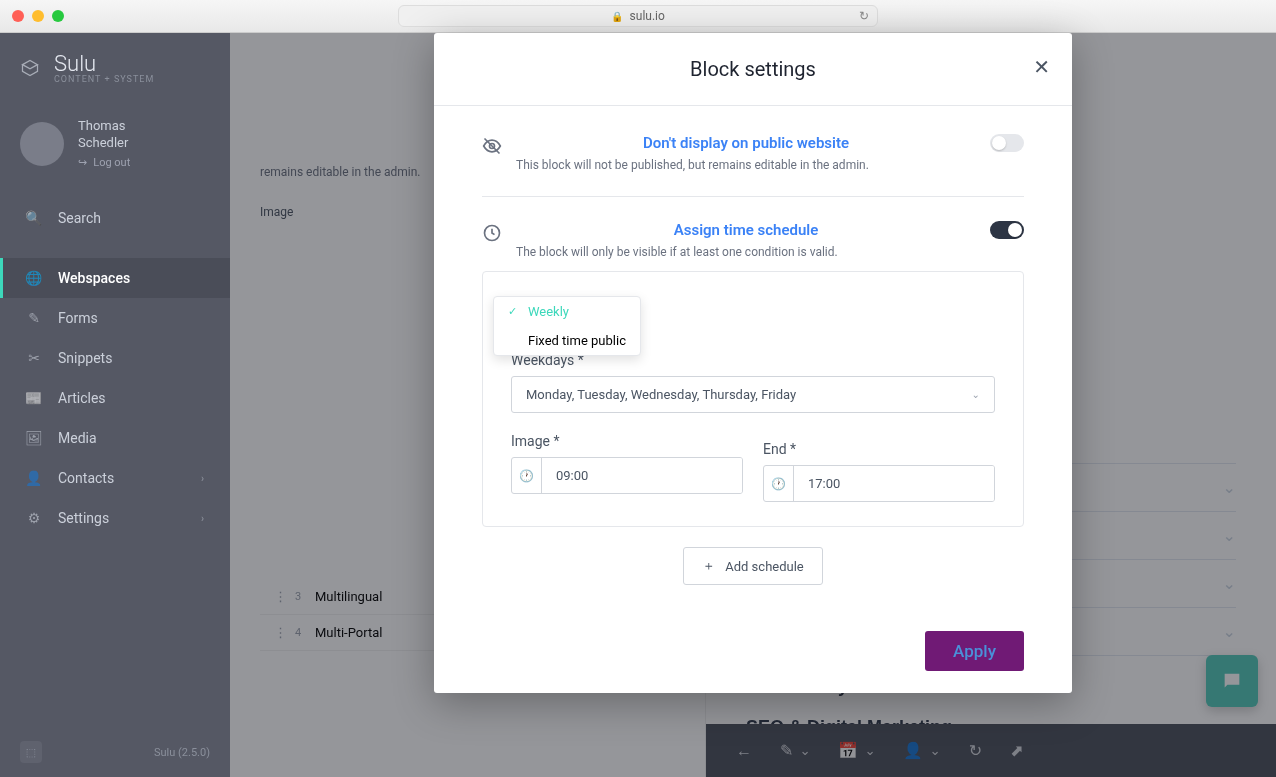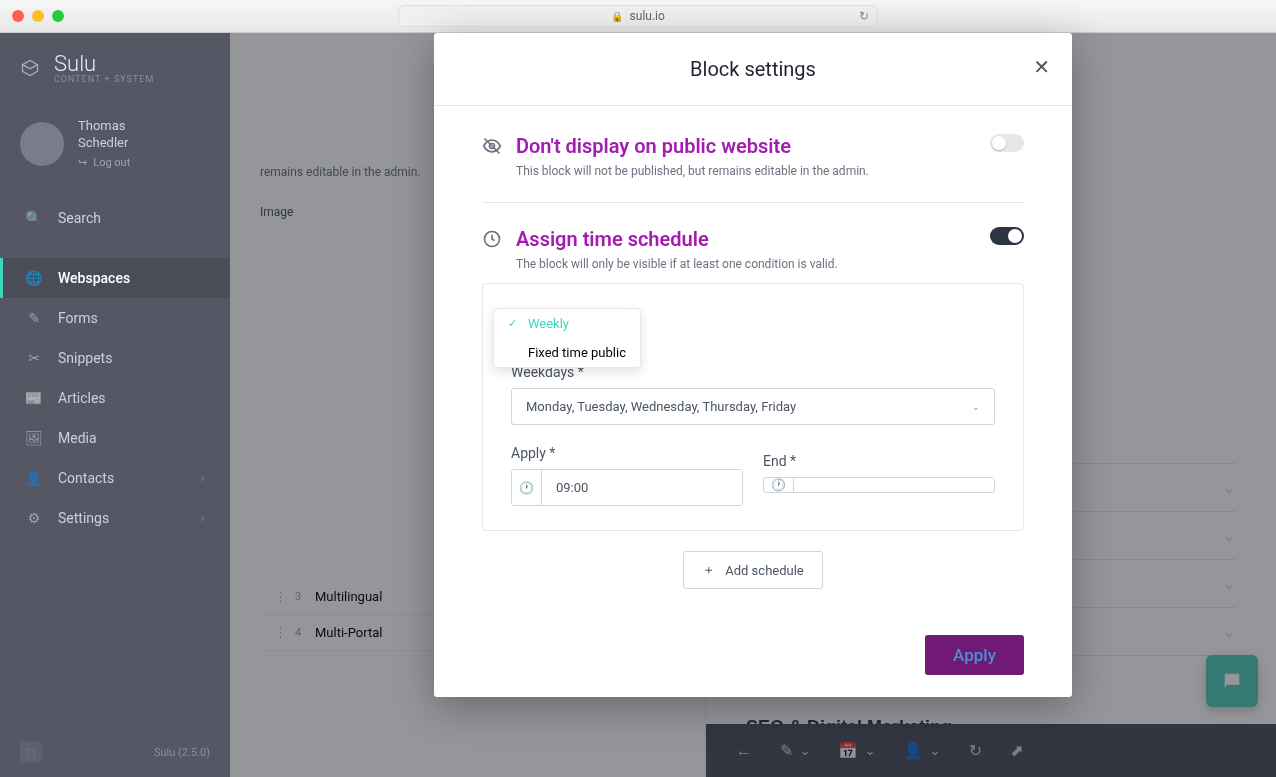--- a/index.html
+++ b/index.html
@@ -75,21 +75,21 @@
     .modal-header { display: flex; align-items: center; justify-content: center; padding: 24px; position: relative; border-bottom: 1px solid #e5e7eb; }
     .modal-title { font-size: 20px; font-weight: 400; color: #1f2430; }
     .modal-close { position: absolute; right: 22px; top: 22px; font-size: 20px; color: #4b5563; cursor: pointer; }
     
     .modal-body { padding: 28px 48px 28px; }
     
     .setting-block { display: flex; align-items: flex-start; gap: 14px; padding-bottom: 24px; }
     .setting-block + .divider { border-top: 1px solid #e5e7eb; margin-bottom: 24px; }
     .setting-icon { width: 20px; flex-shrink: 0; color: #6b7280; margin-top: 2px; }
     .setting-content { flex: 1; }
-    .setting-title { font-size: 20px; font-weight: 600; color: #a21caf; }
+    .setting-title { font-size: 15px; font-weight: 600; color: #3b82f6; text-align: center; }
     .setting-desc { font-size: 12px; color: #6b7280; margin-top: 6px; }
     .toggle { width: 34px; height: 18px; border-radius: 10px; background: #e5e7eb; position: relative; flex-shrink: 0; cursor: pointer; }
     .toggle::after { content: ""; position: absolute; width: 14px; height: 14px; border-radius: 50%; background: #fff; top: 2px; left: 2px; box-shadow: 0 1px 2px rgba(0,0,0,.2); }
     .toggle.on { background: #2d3544; }
     .toggle.on::after { left: auto; right: 2px; }
     
     .schedule-box { border: 1px solid #e5e7eb; border-radius: 4px; padding: 24px 28px; margin-top: 4px; position: relative; }
     .dropdown { position: absolute; top: 24px; left: 10px; background: #fff; border: 1px solid #e5e7eb; border-radius: 4px; box-shadow: 0 4px 12px rgba(0,0,0,.12); z-index: 5; min-width: 132px; }
     .dropdown-item { padding: 7px 14px; font-size: 13px; display: flex; align-items: center; gap: 8px; cursor: pointer; }
     .dropdown-item.selected { color: #3dd8bb; }
@@ -314,30 +314,31 @@
             </div>
 
             <label class="form-label first">Weekdays *</label>
             <div class="select-field">
               <span>Monday, Tuesday, Wednesday, Thursday, Friday</span>
               <span class="chev-down">⌄</span>
             </div>
 
             <div class="time-row">
               <div class="time-col">
-                <label class="form-label" style="margin-top:0">Apply *</label>
+                <label class="form-label" style="margin-top:0">Image *</label>
                 <div class="time-input">
                   <span class="time-icon">🕐</span>
                   <input type="text" value="09:00" style="">
                 </div>
               </div>
               <div class="time-col">
                 <label class="form-label" style="margin-top:8px">End *</label>
                 <div class="time-input">
                   <span class="time-icon">🕐</span>
+                  <input type="text" value="17:00" style="">
                 </div>
               </div>
             </div>
           </div>
 
           <button class="add-schedule-btn">
             <span>＋</span>
             <span>Add schedule</span>
           </button>
         </div>

